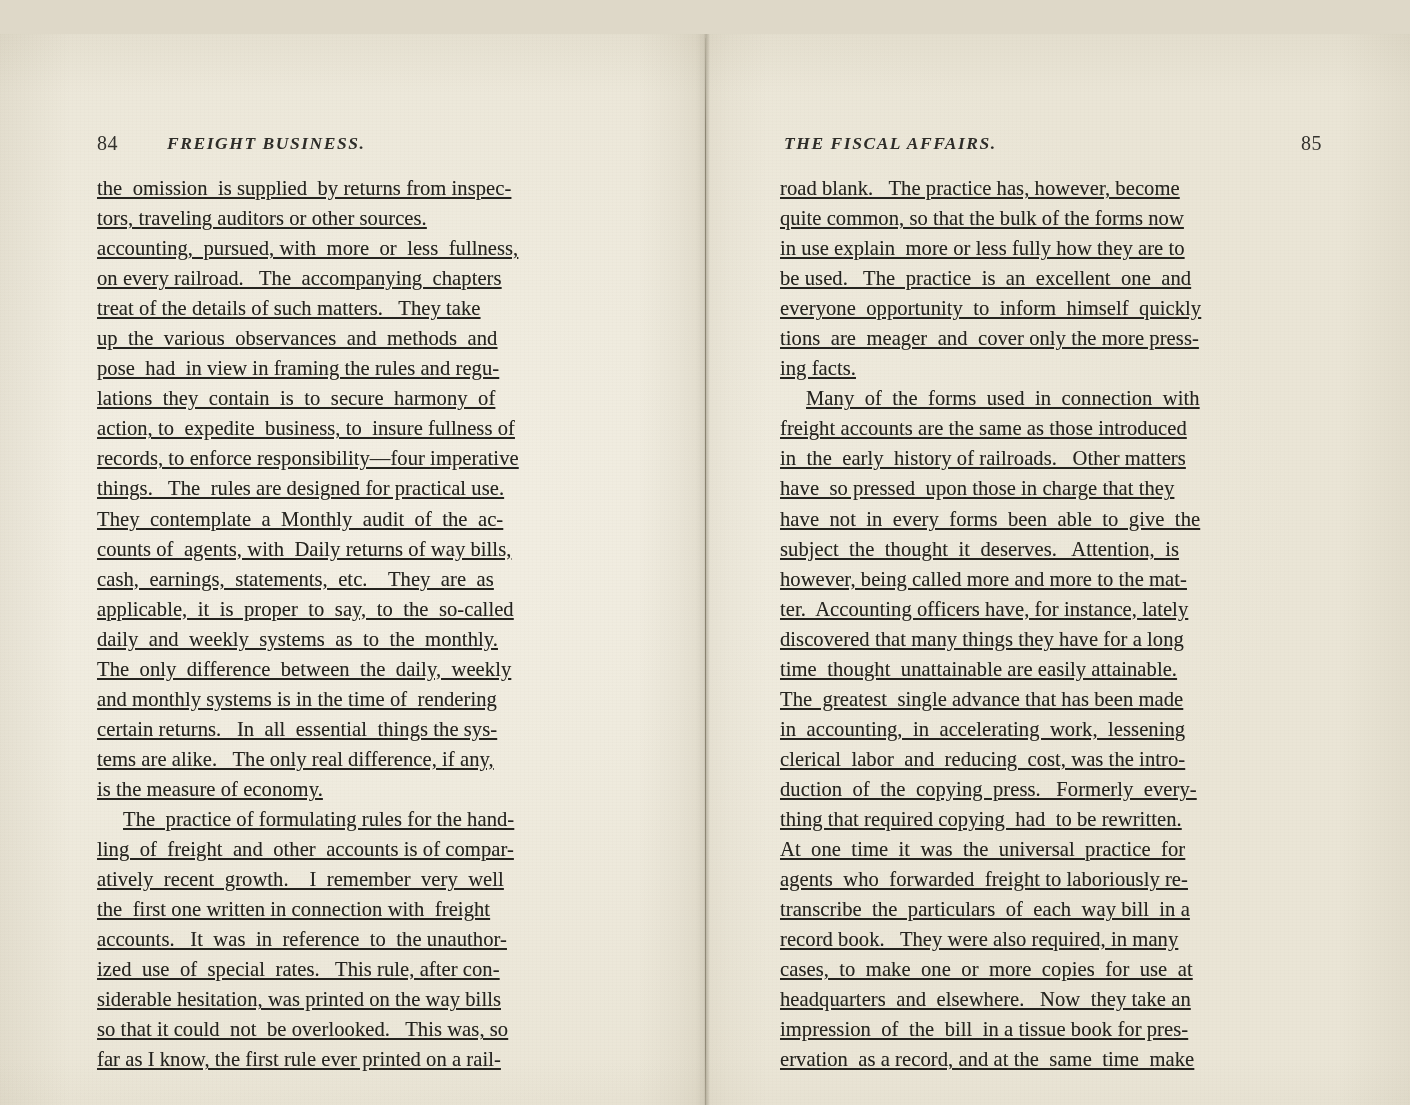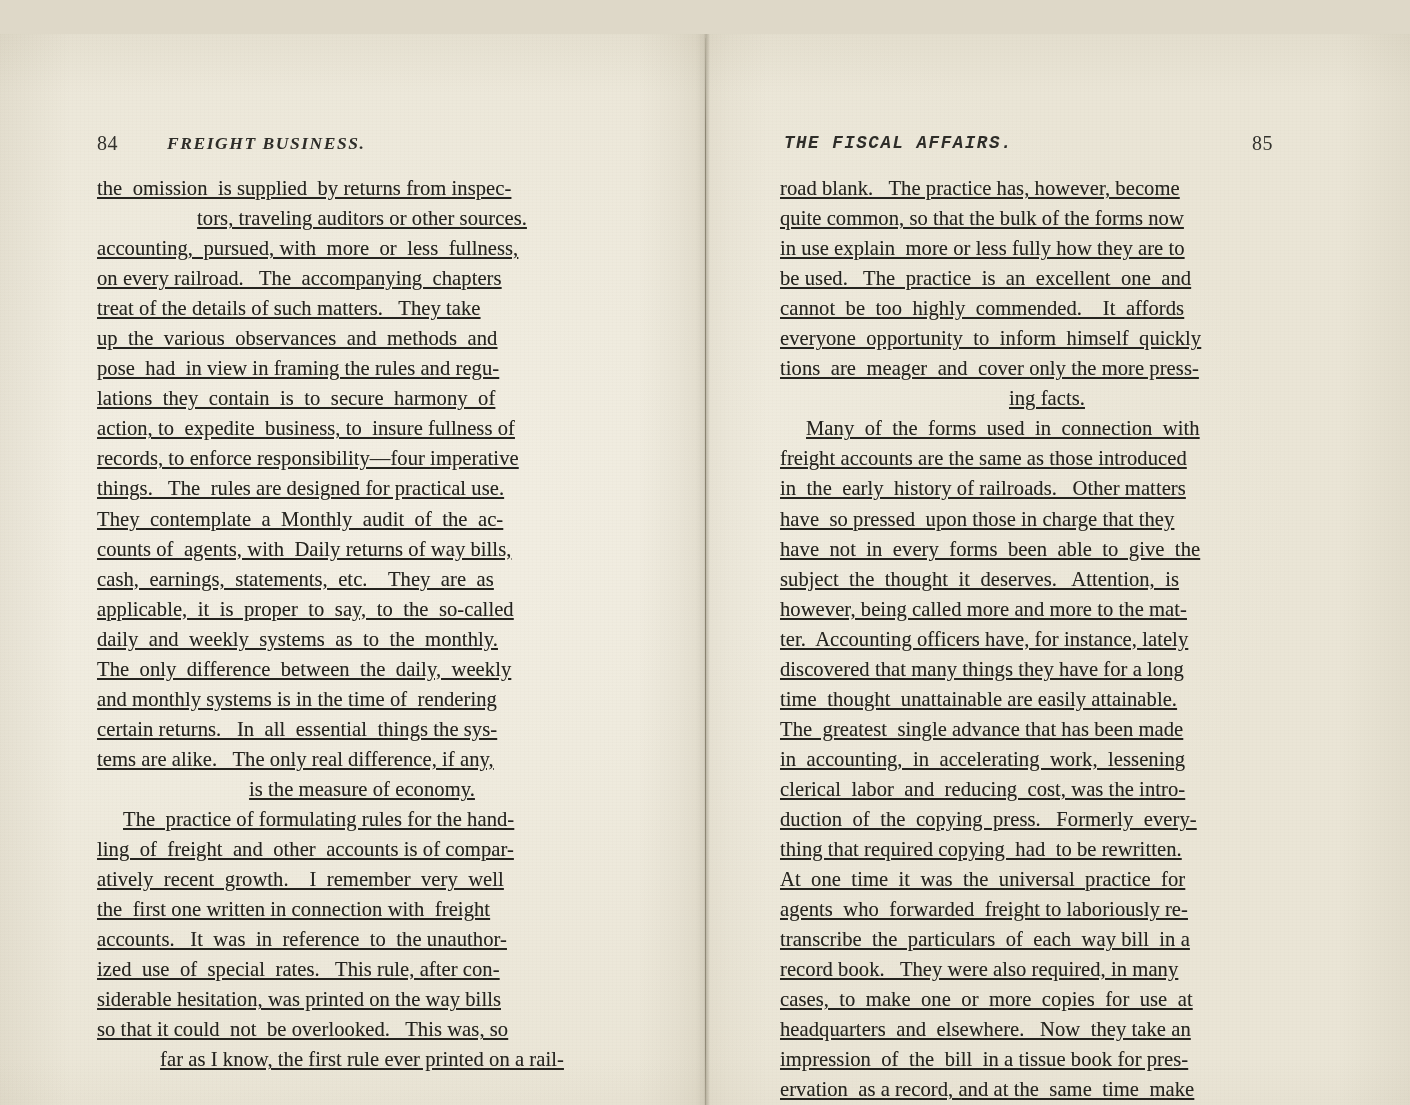--- a/index.html
+++ b/index.html
@@ -109,55 +109,55 @@
   .page-left  .running-head { left: 97px;  width: 540px; }
   .page-right .running-head { left: 74px;  width: 542px; }
 
   .folio {
     font-size: 20px;
     font-family: "Liberation Serif", "DejaVu Serif", serif;
     color: #33322d;
     letter-spacing: 0.5px;
     width: 70px;
   }
-  .folio-right { text-align: left; font-family: Liberation Serif, serif; }
+  .folio-right { text-align: right; font-family: Liberation Serif, serif; }
 
   .head-title {
     flex: 1;
     text-align: left;
     font-style: italic;
     font-weight: 700;
     font-size: 17.5px;
     letter-spacing: 1.55px;
     color: #2e2d29;
     white-space: nowrap;
   }
   .page-left  .head-title { padding-right: 62px; }
-  .page-right .head-title { padding-left: 4px; padding-right: 36px; font-family: Liberation Mono, monospace; }
+  .page-right .head-title { padding-left: 4px; padding-right: 36px; }
 
   
   .column {
     position: absolute;
     top: 139px;
     font-size: 20.6px;
     line-height: 30.05px;
     color: #25241f;
     text-align: justify;
     text-justify: inter-word;
   }
   .page-left  .column { left: 97px; width: 530px; }
   .page-right .column { left: 74px; width: 534px; }
 
   .line {
     white-space: pre;
     display: block;
     letter-spacing: 0.05px;
   }
   
-  .line.flush { text-align: center; }
+  .line.flush { text-align: left; }
 
   .indent { display: inline-block; width: 26px; }
 
   
   .column { text-shadow: 0 0 0.45px rgba(40,38,30,0.30); text-decoration: underline; }
 </style>
 </head>
 <body>
 
 <div class="book">
@@ -212,21 +212,20 @@
   <div class="page page-right">
     <div class="running-head">
       <span class="head-title">THE FISCAL AFFAIRS.</span>
       <span class="folio folio-right">85</span>
     </div>
     <div class="column" id="right-column">
         <div class="line">road blank.   The practice has, however, become</div>
         <div class="line">quite common, so that the bulk of the forms now</div>
         <div class="line">in use explain  more or less fully how they are to</div>
         <div class="line">be used.   The  practice  is  an  excellent  one  and</div>
-        <div class="line">cannot  be  too  highly  commended.    It  affords</div>
         <div class="line">everyone  opportunity  to  inform  himself  quickly</div>
         <div class="line">tions  are  meager  and  cover only the more press-</div>
         <div class="line flush">ing facts.</div>
         <div class="line"><span class="indent"></span>Many  of  the  forms  used  in  connection  with</div>
         <div class="line">freight accounts are the same as those introduced</div>
         <div class="line">in  the  early  history of railroads.   Other matters</div>
         <div class="line">have  so pressed  upon those in charge that they</div>
         <div class="line">have  not  in  every  forms  been  able  to  give  the</div>
         <div class="line">subject  the  thought  it  deserves.   Attention,  is</div>
         <div class="line">however, being called more and more to the mat-</div>

